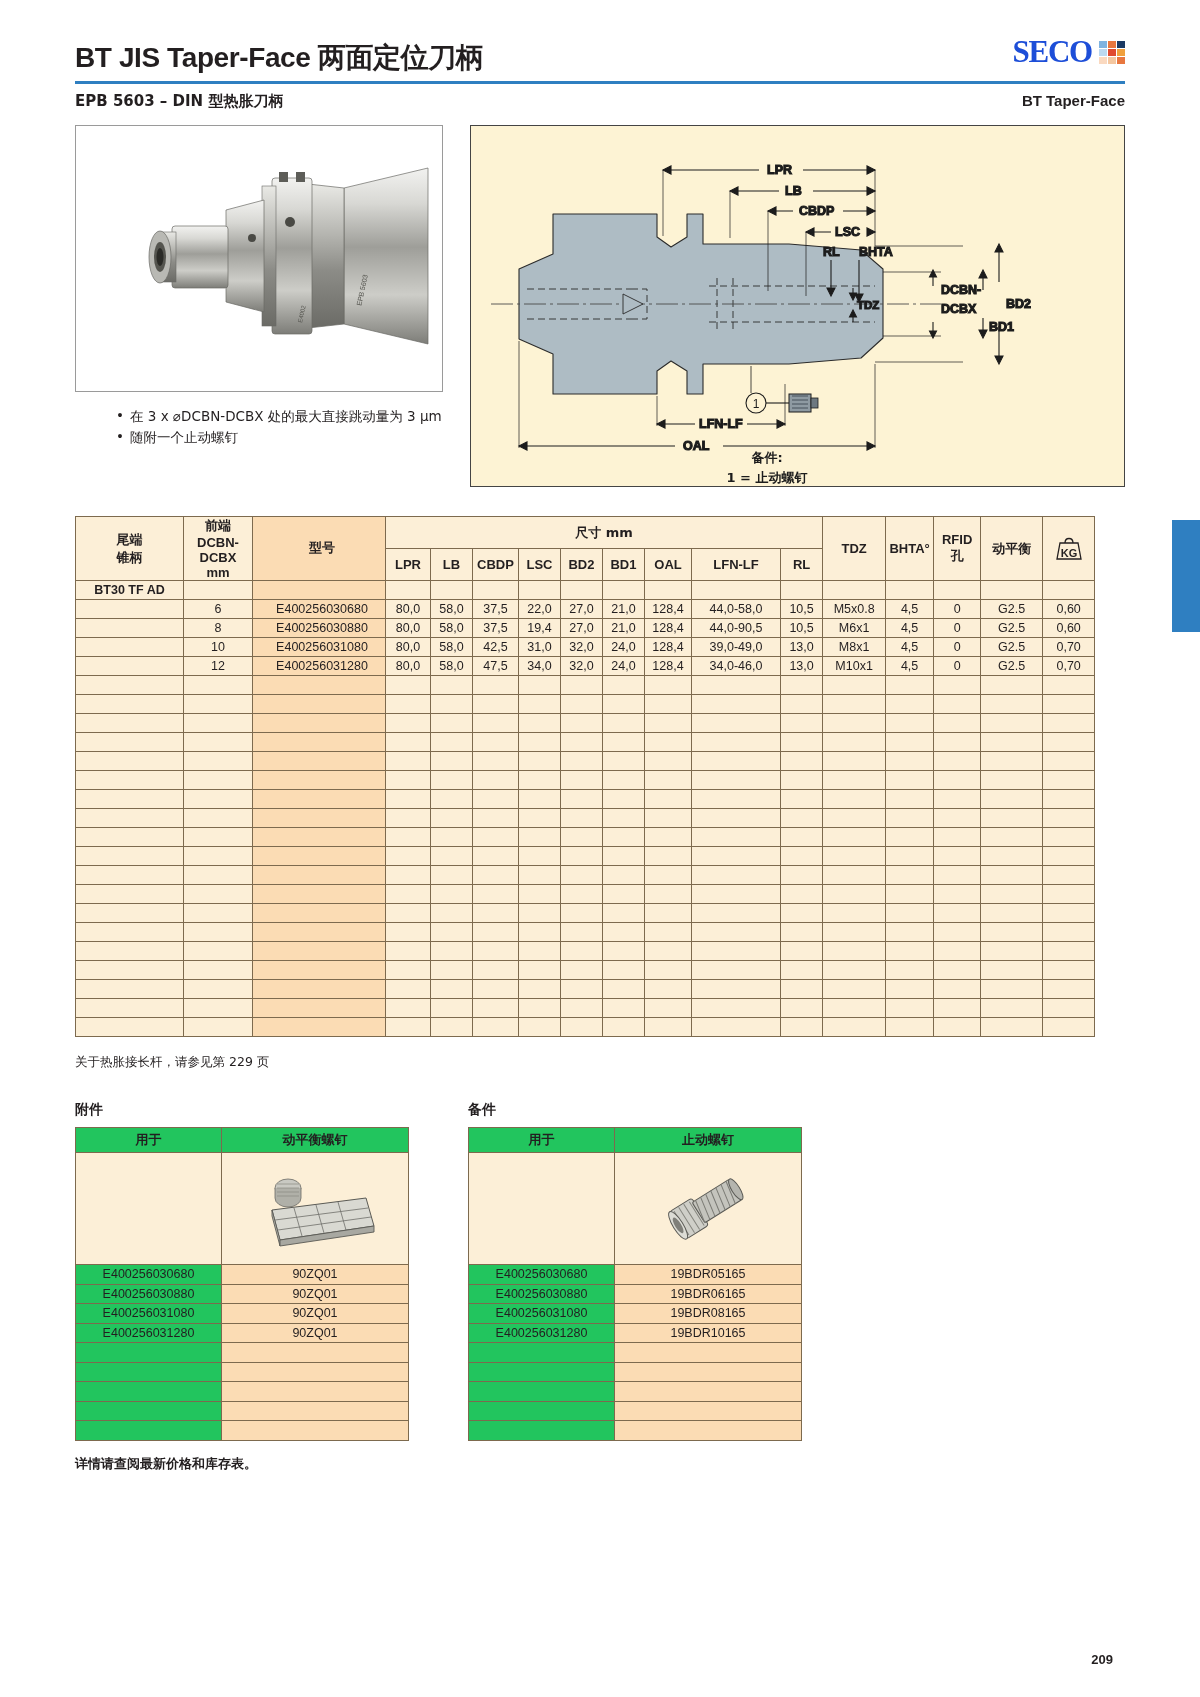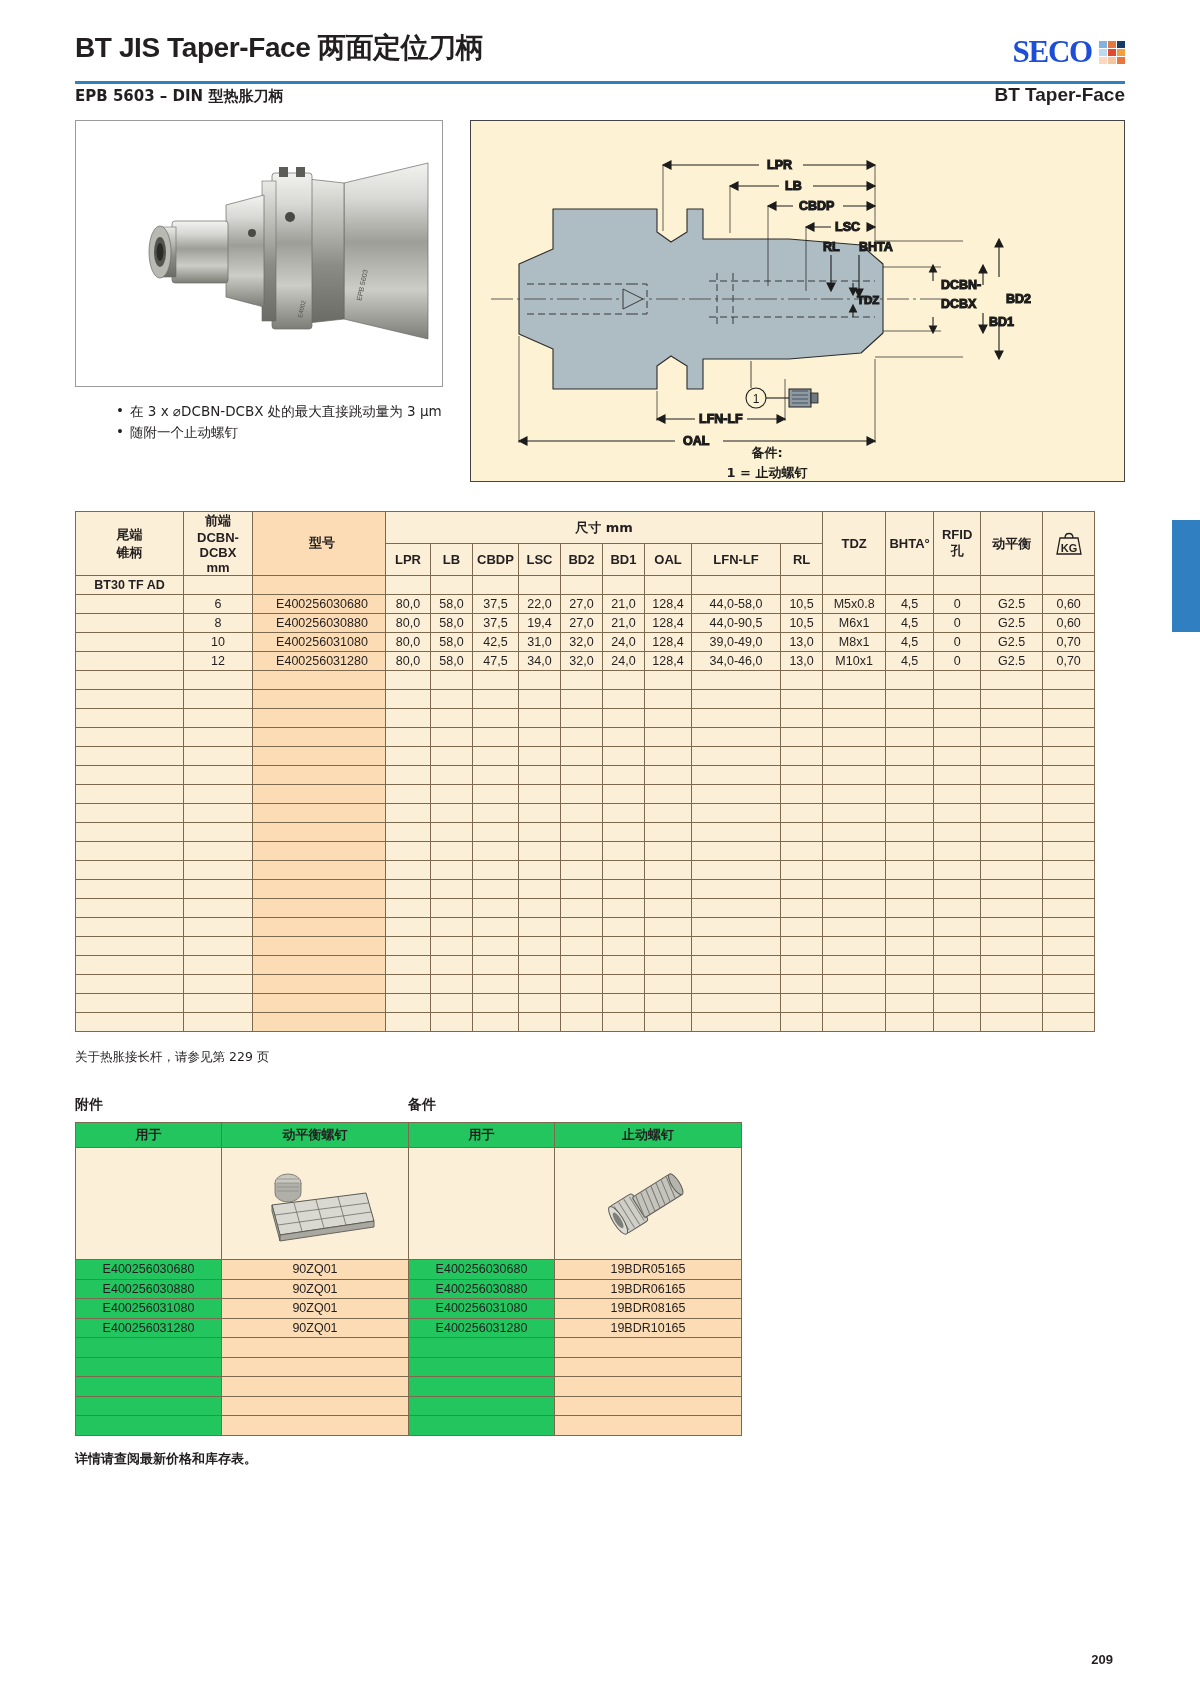--- a/index.html
+++ b/index.html
@@ -8,31 +8,31 @@
     width:1200px; height:1697px;
     background:#ffffff;
     font-family:"Liberation Sans","DejaVu Sans",sans-serif;
     color:#231f20;
     position:relative;
     overflow:hidden;
   }
   .page { position:relative; width:1200px; height:1697px; padding:0 75px; }
 
   
-  .hdr-row { display:flex; align-items:flex-start; justify-content:space-between; padding-top:34px; }
+  .hdr-row { display:flex; align-items:flex-end; justify-content:space-between; padding-top:34px; }
   .main-title { font-size:28px; font-weight:bold; letter-spacing:-0.4px; line-height:1; }
   .main-title .cn { font-family:"DejaVu Sans","Liberation Sans",sans-serif; font-weight:bold; }
   .seco-logo { display:flex; align-items:center; gap:7px; padding-bottom:2px; }
   .seco-word { font-size:31px; font-weight:bold; color:#1d4ed8; letter-spacing:-1.2px; font-family:Liberation Serif, serif; }
   .seco-blocks { display:grid; grid-template-columns:repeat(3,8px); grid-template-rows:repeat(3,7px); gap:1px; }
   .blue-rule { height:3px; background:#2f7fc1; margin-top:9px; }
 
-  .sub-row { display:flex; align-items:baseline; justify-content:space-between; margin-top:0; }
+  .sub-row { display:flex; align-items:baseline; justify-content:space-between; margin-top:8px; }
   .sub-left { font-size:15px; font-weight:bold; }
-  .sub-right { font-size:19px; font-weight:bold; }
+  .sub-right { font-size:15px; font-weight:bold; }
 
   
   .top-panel { display:flex; gap:27px; margin-top:14px; }
   .photo-box { width:368px; height:267px; border:1px solid #9a9a9a; background:#fdfdfd; position:relative; overflow:hidden; }
   .diagram-box { flex:1; height:362px; border:1px solid #444; background:#fdf3d4; position:relative; }
 
   .notes { margin-top:14px; font-size:13.5px; line-height:1.55; font-family:"DejaVu Sans","Liberation Sans",sans-serif; }
   .notes li { list-style:none; position:relative; padding-left:15px; }
   .notes li:before { content:"\2022"; position:absolute; left:1px; top:-1px; }
 
@@ -49,21 +49,21 @@
   .grp-row th { height:58px; }
   .lbl-row th { height:29px; }
   td.left { text-align:left; padding-left:7px; font-weight:bold; }
   .empty-row td { height:19.6px; }
   .kg-icon { display:inline-block; }
   .cn { font-family:"DejaVu Sans","Liberation Sans",sans-serif; }
 
   .tbl-note { margin-top:17px; font-size:12.5px; font-family:"DejaVu Sans","Liberation Sans",sans-serif; }
 
   
-  .bot-wrap { display:flex; margin-top:30px; }
+  .bot-wrap { display:flex; gap:60px; margin-top:30px; }
   .bot-col { width:333px; }
   .bot-cap { font-size:14px; font-weight:bold; margin-bottom:8px; font-family:"DejaVu Sans","Liberation Sans",sans-serif; }
   table.bot { border-collapse:collapse; width:333px; table-layout:fixed; }
   table.bot th, table.bot td { border:1px solid #7d6a4e; background:#22c55e; font-size:12.5px; text-align:center; height:19.5px; padding:0; }
   table.bot th { font-weight:bold; font-size:13px; height:25px; }
   table.bot td.img-cell { height:112px; background:#fcefd7; }
   table.bot td.acc { background:#fbdcb4; }
   .foot-note { margin-top:14px; font-size:13px; font-weight:bold; font-family:"DejaVu Sans","Liberation Sans",sans-serif; }
 
   .page-num { position:absolute; right:87px; bottom:30px; font-size:13px; font-weight:bold; }

